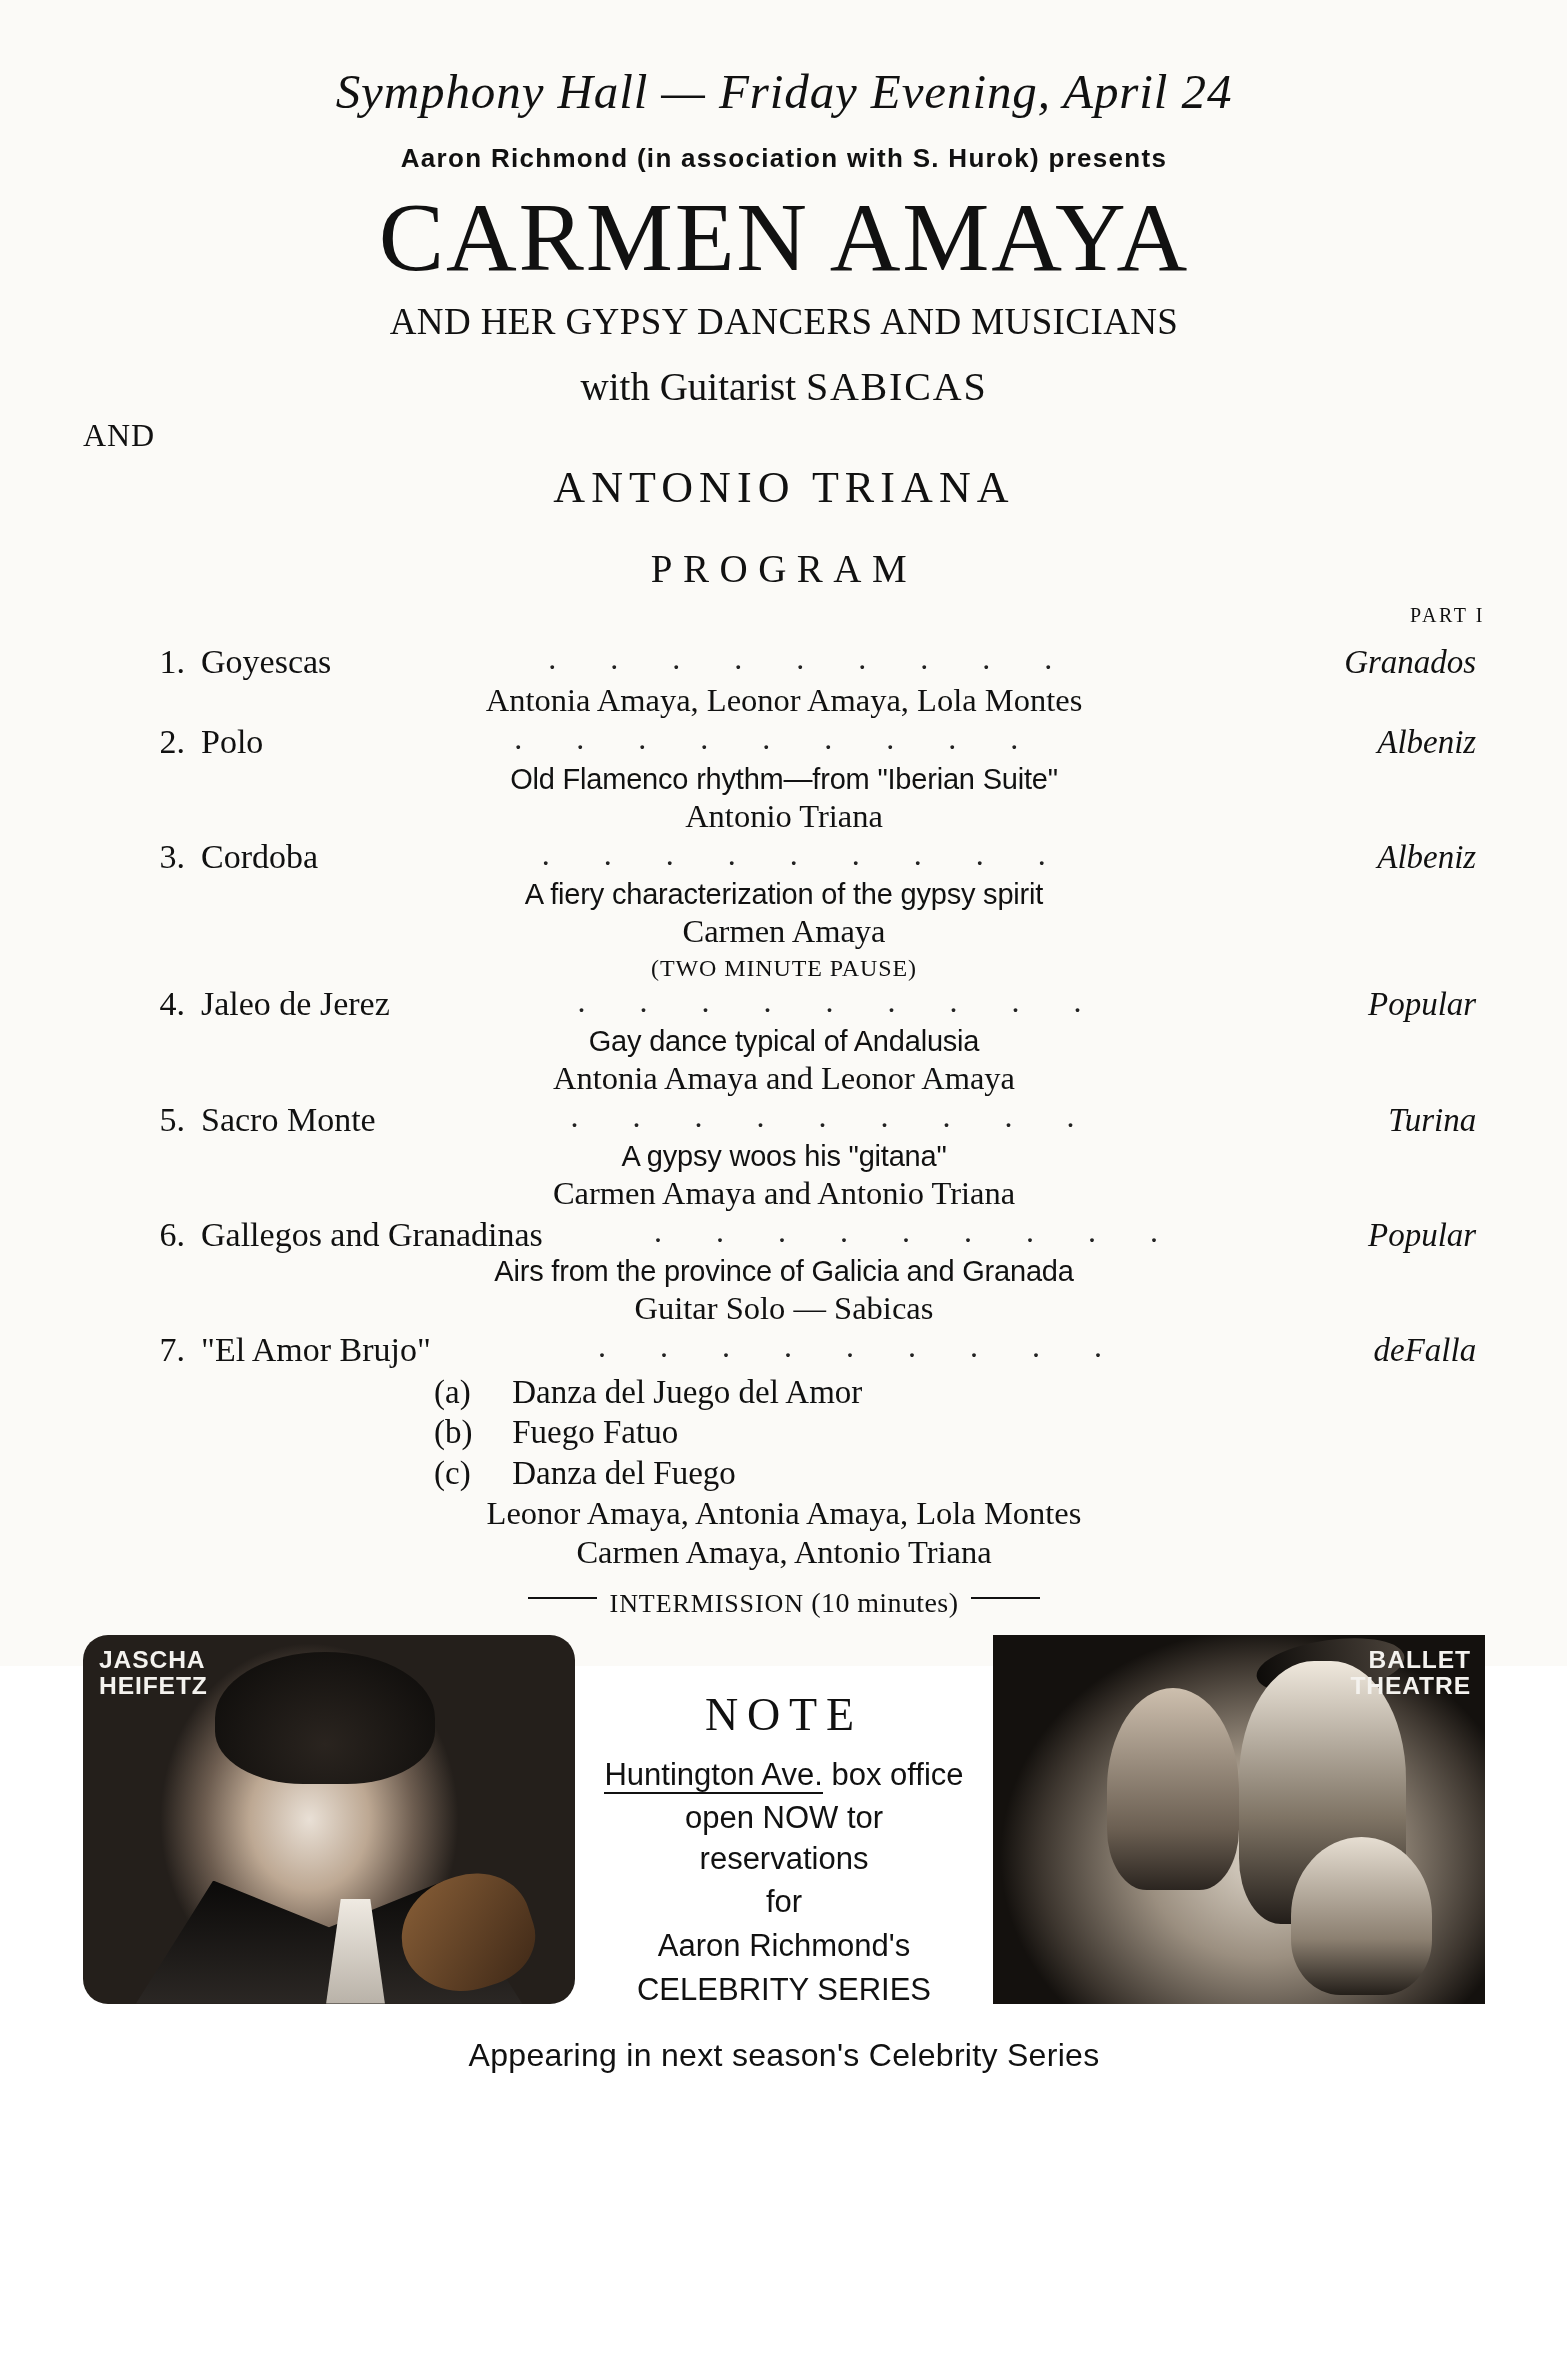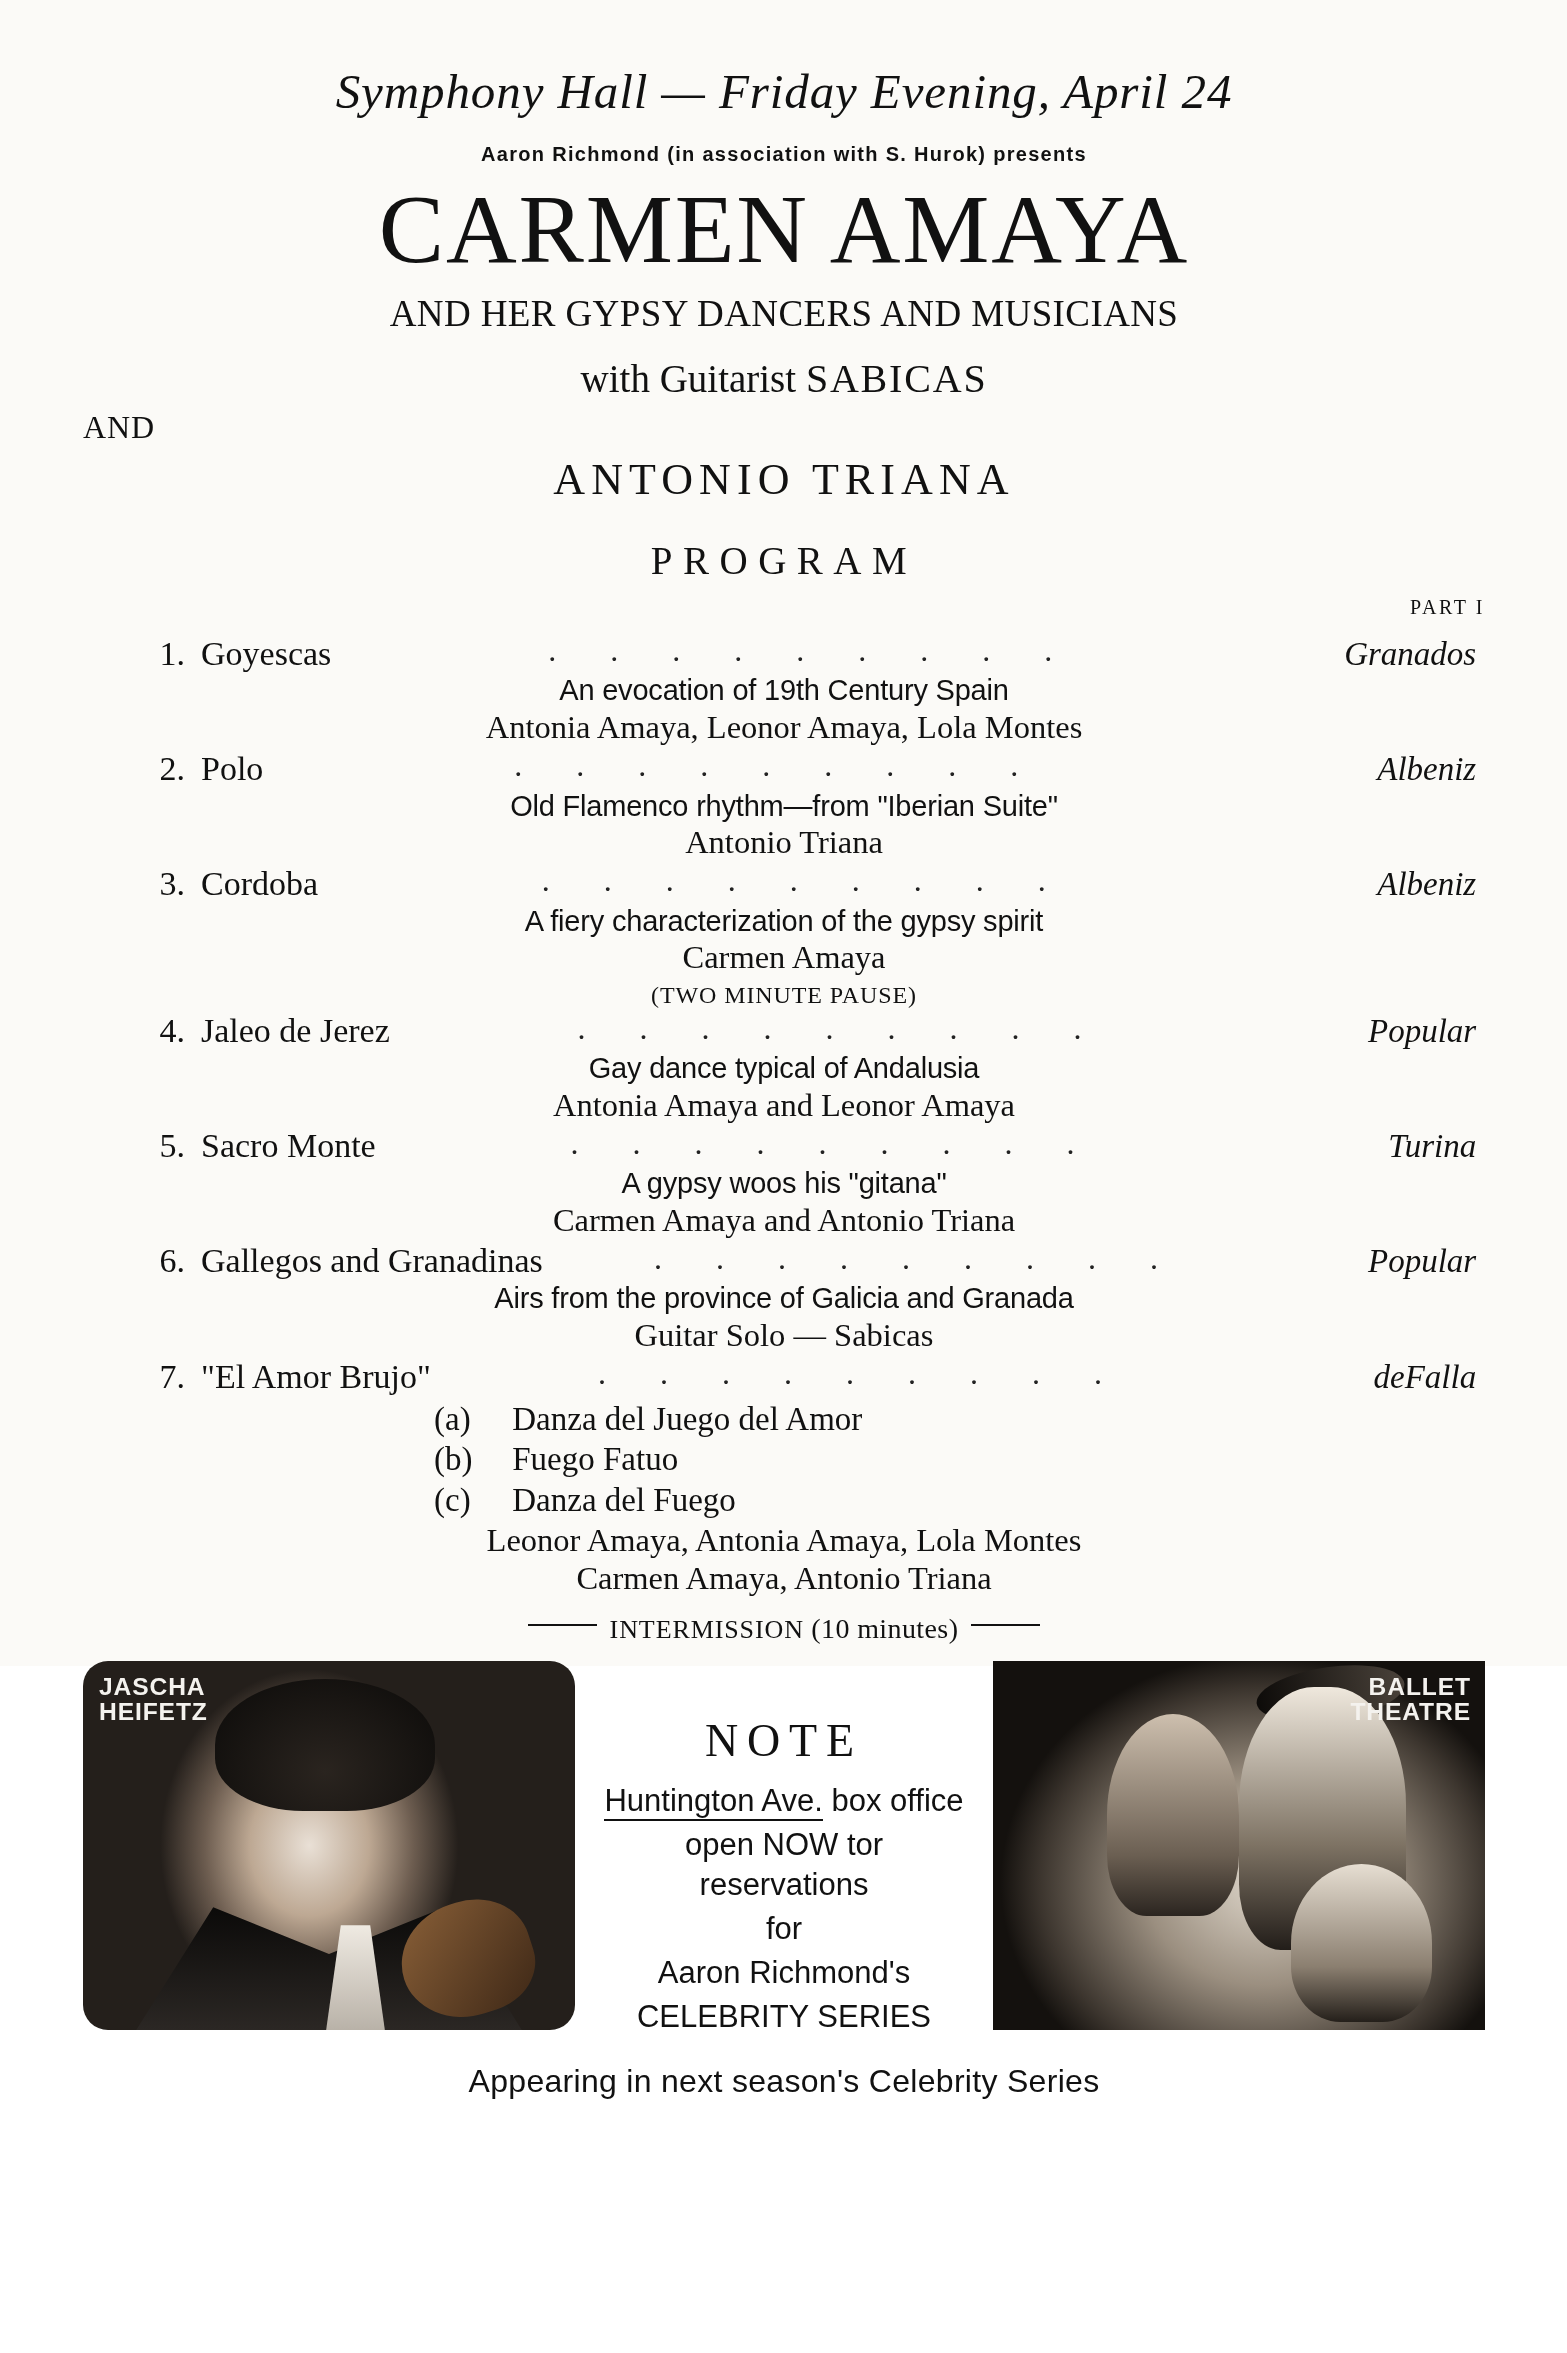--- a/index.html
+++ b/index.html
@@ -28,21 +28,21 @@
   .venue-line {
     text-align: center;
     font-style: italic;
     font-size: 49px;
     letter-spacing: 0.9px;
     padding-top: 63px;
     font-family: "Liberation Serif", serif;
   }
   .presents-line {
     text-align: center;
-    font-size: 20px;
+    font-size: 26px;
     letter-spacing: 1.3px;
     margin-top: 23px;
     font-family: "Liberation Sans", sans-serif;
     font-weight: 600;
   }
   .headliner {
     text-align: center;
     font-size: 98px;
     letter-spacing: 1.8px;
     margin-top: 14px;
@@ -326,21 +326,20 @@
 
   <div class="program-list">
 
     <div class="pitem">
       <div class="pitem-main">
         <span class="pnum">1.</span>
         <span class="ptitle">Goyescas</span>
         <span class="pdots">.  .  .  .  .  .  .  .  .</span>
         <span class="pcomposer">Granados</span>
       </div>
-      <div class="pdesc">An evocation of 19th Century Spain</div>
       <div class="pcast">Antonia Amaya, Leonor Amaya, Lola Montes</div>
     </div>
 
     <div class="pitem">
       <div class="pitem-main">
         <span class="pnum">2.</span>
         <span class="ptitle">Polo</span>
         <span class="pdots">.  .  .  .  .  .  .  .  .</span>
         <span class="pcomposer">Albeniz</span>
       </div>

